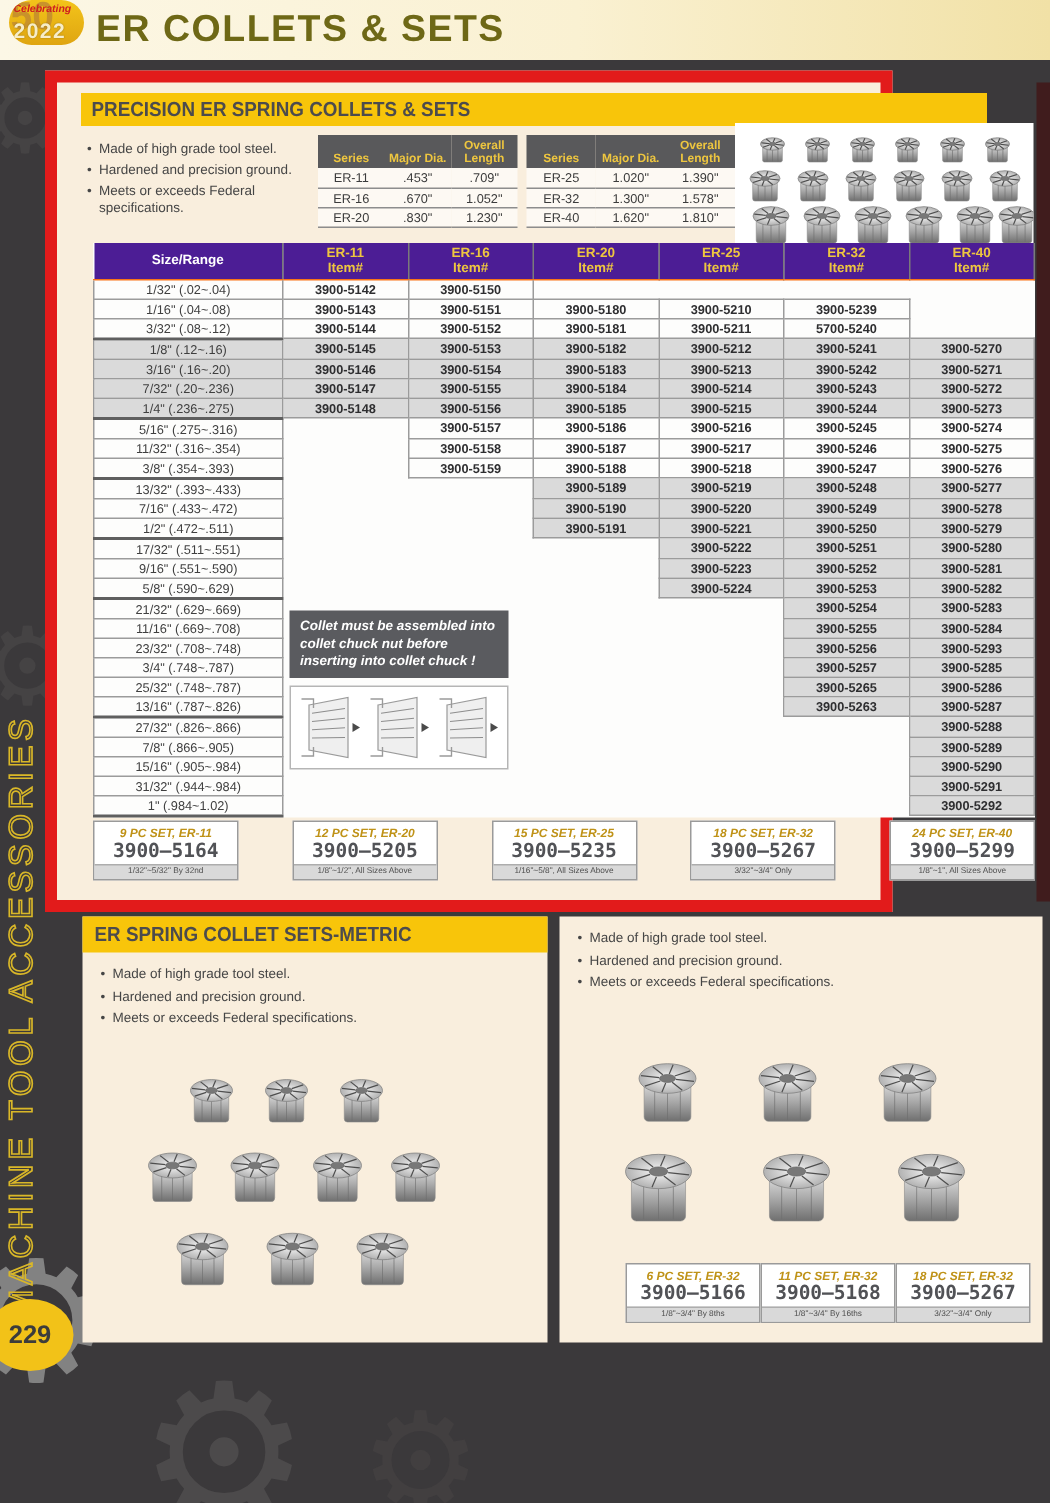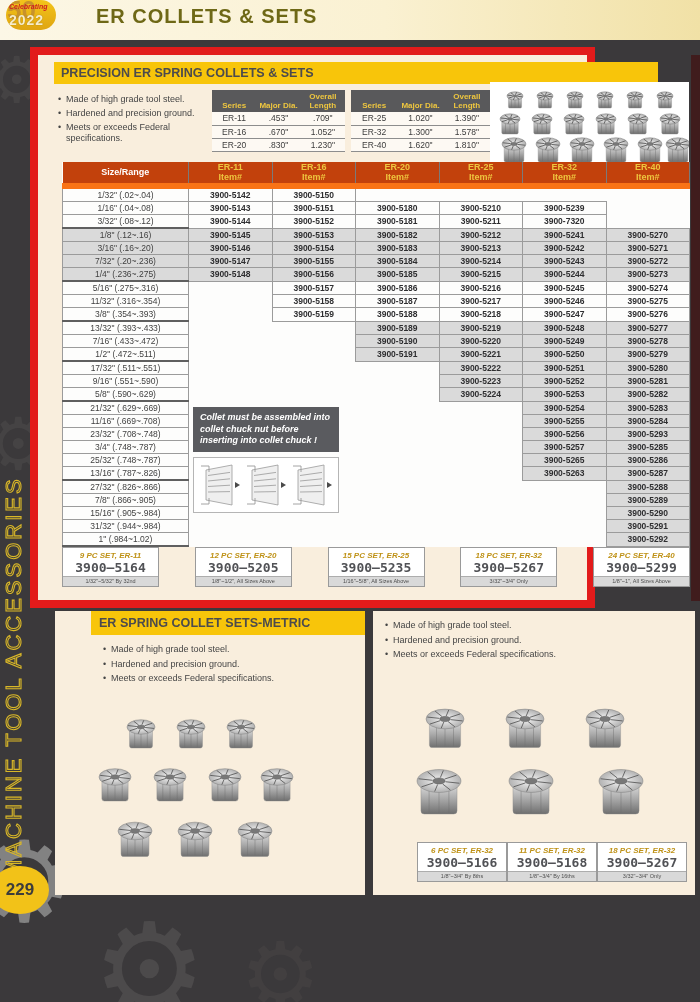--- a/index.html
+++ b/index.html
@@ -10,22 +10,22 @@
   .gear { position:absolute; font-family:"DejaVu Sans", sans-serif; z-index:1; line-height:1; }
   .gear-bl   { left:-26px; top:826px; font-size:112px; color:#828282; }
   .gear-bc   { left:92px;  top:906px; font-size:128px; color:#4c4a4b; }
   .gear-mid  { left:-14px; top:408px; font-size:72px;  color:#454344; }
   .gear-top  { left:-12px; top:48px;  font-size:64px;  color:#454344; }
   .gear-bot2 { left:240px; top:930px; font-size:90px;  color:#423f40; }
 
   
   .topbar { position:absolute; left:0; top:0; width:700px; height:40px; z-index:2;
             background:linear-gradient(90deg,#fcf7e6 0%,#faf1d2 55%,#f1e1a6 100%); }
-  .page-title { position:absolute; left:64px; top:5px; font-size:20px; font-weight:800;
-                color:#6e6816; letter-spacing:1px;margin-left:32px; }
+  .page-title { position:absolute; left:64px; top:5px; font-size:25px; font-weight:800;
+                color:#6e6816; letter-spacing:1px; }
   .badge { position:absolute; left:6px; top:0; width:50px; height:30px; overflow:hidden;
            background:linear-gradient(180deg,#f3c41a,#dfa511);border-radius:15px; }
   .badge-50 { position:absolute; left:1px; top:-5px; font-size:26px; font-weight:800; color:#c8922b; }
   .badge-line1 { position:absolute; left:3px; top:3px; font-size:7px; font-style:italic;
                  font-weight:700; color:#cf1f1f; }
   .badge-line2 { position:absolute; left:3px; top:12px; font-size:14px; font-weight:800;
                  color:#f8edc8; letter-spacing:1px; text-shadow:0 0 1px #8a6a00; }
 
   
   .sidebar-text { position:absolute; left:1px; top:318px; height:560px; width:30px; z-index:2;
@@ -60,22 +60,22 @@
   .spec-1 { left:174px; top:35px; width:133px; }
   .spec-2 { left:313px; top:35px; width:139px; }
   .spec th { background:#59595b; color:#eec63f; font-size:8px; font-weight:700;
              vertical-align:bottom; text-align:center; padding:2px 1px; height:22px; line-height:9px; }
   .spec td { background:rgba(255,255,255,.65); color:#3c3c3c; font-size:8.5px; text-align:center;
              border-bottom:1px solid #8d8d8d; padding:1px 1px; height:13px; }
 
   
   .main-table { position:absolute; left:24px; top:107px; width:628px; border-collapse:collapse;
                 table-layout:fixed; background:#fdfdfc; }
-  .main-table th { background:#c2410c; height:24px; font-size:9px; line-height:9.5px;
-                   vertical-align:middle; border-right:1px solid #7a7a7a; border-bottom:6px solid #f97316; }
+  .main-table th { background:#4c1d95; height:24px; font-size:9px; line-height:9.5px;
+                   vertical-align:middle; border-right:1px solid #7a7a7a; border-bottom:1px solid #f97316; }
   .main-table th.size-h { color:#ffffff; }
   .main-table th .er { color:#eec63f; }
   .main-table td { height:13px; font-size:8.5px; text-align:center; padding:0 2px;
                    line-height:12px; overflow:hidden; white-space:nowrap; }
   td.size-cell { color:#3f3f3f; border:1px solid #9b9b9b; }
   td.item-cell.filled { font-weight:700; color:#2e2e30; border:1px solid #9b9b9b; }
   td.item-cell.empty { border:none; }
   tr.sh-full td { background:#dadada; }
   tr.sh-data td.item-cell.filled { background:#dadada; }
   tr.gend td { border-bottom:2px solid #5f5f5f; }
@@ -92,21 +92,21 @@
   .pc-box { width:97px; background:#fff; border:1px solid #9a9a9a; text-align:center; height:40px; }
   .pc-label { font-size:8px; font-style:italic; font-weight:800; color:#bf9217;
               padding-top:3px; line-height:9px; white-space:nowrap; }
   .pc-item { font-size:13px; font-weight:700; font-family:"DejaVu Sans Mono", monospace;
              color:#515256; line-height:16px; white-space:nowrap; }
   .pc-cap { background:#d9d9d9; border-top:1px solid #adadad; font-size:5.5px; color:#4e4e4e;
             line-height:9px; height:10px; white-space:nowrap; overflow:hidden; }
 
   
   .panel { position:absolute; background:#f9eedd; z-index:2; }
-  .panel-left  { left:55px;  top:611px; width:310px; height:284px;padding-left:36px; }
+  .panel-left  { left:55px;  top:611px; width:310px; height:284px; }
   .panel-right { left:373px; top:611px; width:322px; height:284px; }
   .ybar-panel { position:relative; width:100%; height:24px; font-size:13.5px; line-height:24px;
                 padding-left:8px; }
   .panel .bullets { margin:9px 0 0 12px; }
   .panel .bullets li { margin-bottom:3.5px; }
   .abs { position:absolute; }
 </style>
 </head>
 <body>
 
@@ -555,21 +555,21 @@
             <td class="item-cell filled">3900-5210</td>
             <td class="item-cell filled">3900-5239</td>
             <td class="item-cell empty"></td>
           </tr>
           <tr class="gend">
             <td class="size-cell">3/32" (.08~.12)</td>
             <td class="item-cell filled">3900-5144</td>
             <td class="item-cell filled">3900-5152</td>
             <td class="item-cell filled">3900-5181</td>
             <td class="item-cell filled">3900-5211</td>
-            <td class="item-cell filled">3900-7320</td>
+            <td class="item-cell filled">5700-5240</td>
             <td class="item-cell empty"></td>
           </tr>
           <tr class="sh-full ">
             <td class="size-cell">1/8" (.12~.16)</td>
             <td class="item-cell filled">3900-5145</td>
             <td class="item-cell filled">3900-5153</td>
             <td class="item-cell filled">3900-5182</td>
             <td class="item-cell filled">3900-5212</td>
             <td class="item-cell filled">3900-5241</td>
             <td class="item-cell filled">3900-5270</td>

